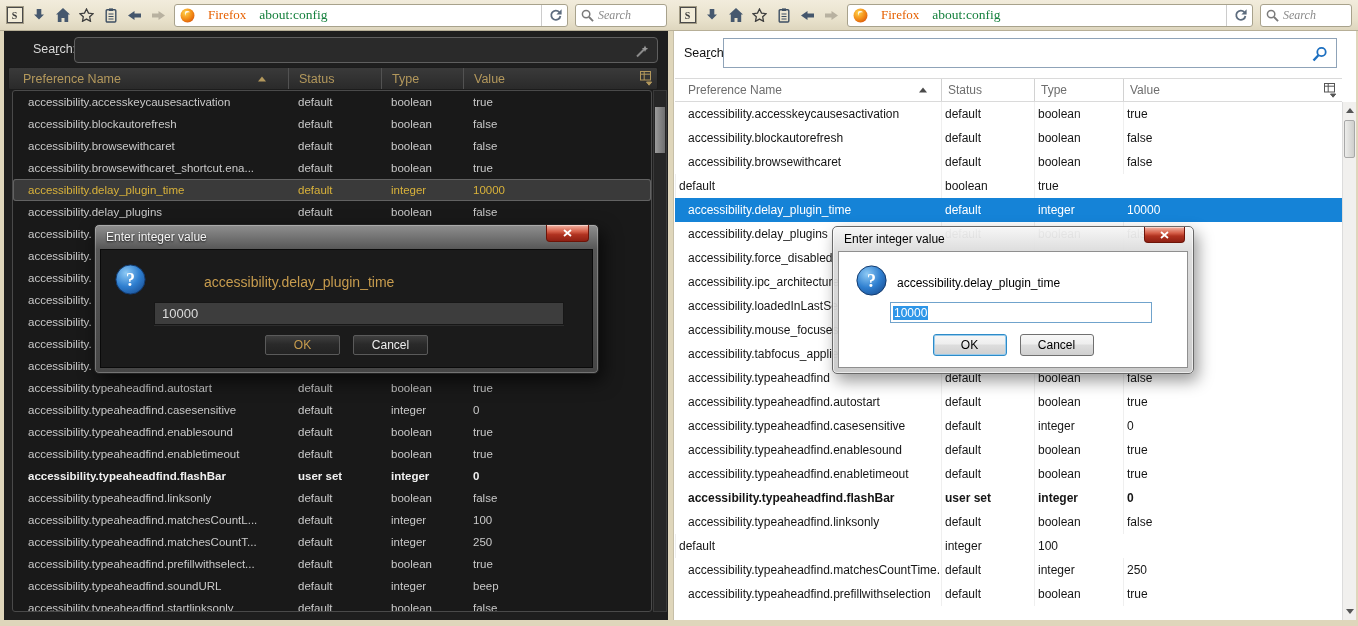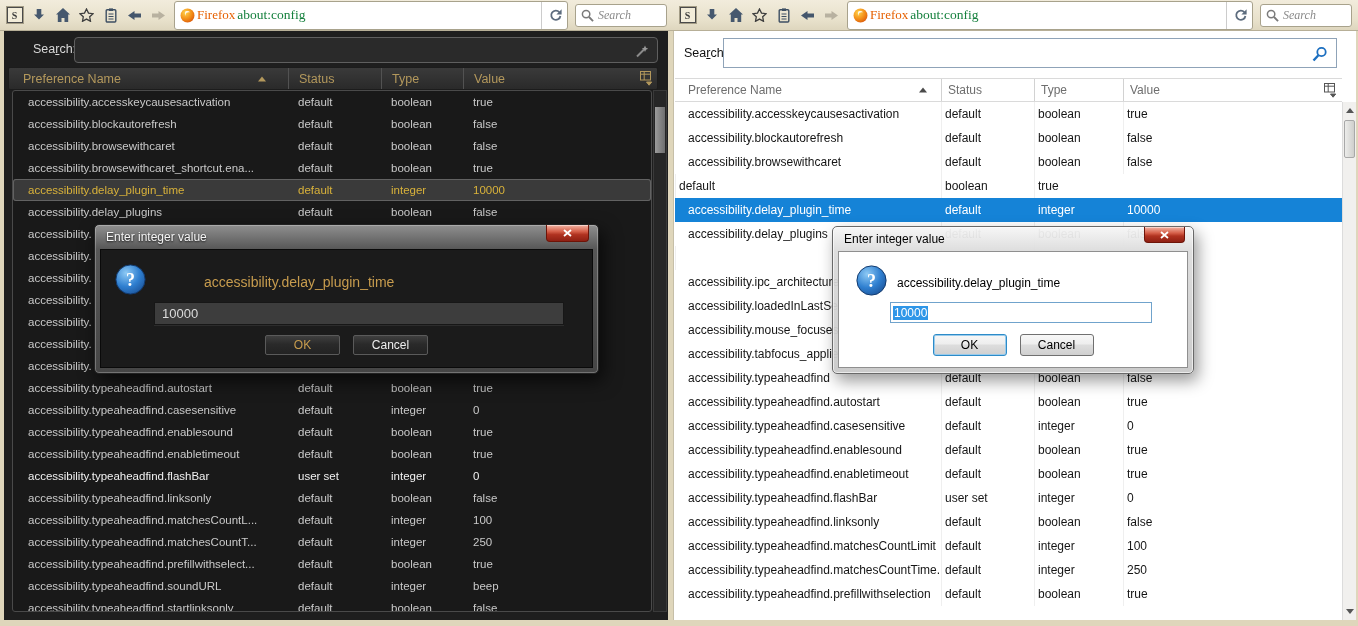--- a/index.html
+++ b/index.html
@@ -5,21 +5,21 @@
   html,body{margin:0;padding:0;background:#888;}
   .app{position:relative;width:1358px;height:626px;background:#d6cdb2;font-family:"Liberation Sans",sans-serif;overflow:hidden;}
   .pane{position:absolute;top:0;height:626px;overflow:hidden;}
   .pane.dark{left:0;width:673px;background:#dfd6bb;}
   .pane.light{left:673px;width:685px;background:#dfd6bb;}
 
   
   .toolbar{position:absolute;top:0;left:0;right:0;height:31px;background:linear-gradient(#f2ecdc,#e7e0ca 70%,#ded6be);border-bottom:1px solid #b7af97;display:flex;align-items:center;padding:0 6px;gap:7px;box-sizing:border-box;z-index:3;}
   .tbi{flex:0 0 auto;display:flex;align-items:center;justify-content:center;width:17px;height:18px;}
   .sbadge{width:14px;height:14px;border:1px solid #4a4a4a;outline:1px solid #a39c86;background:#f2ecd9;color:#3c3c3c;font:bold 10px "Liberation Serif",serif;display:flex;align-items:center;justify-content:center;}
-  .urlbar{flex:1;height:29px;background:#fff;border:1px solid #a8a28c;border-radius:3px;display:flex;align-items:center;gap:2px;padding:0 5px;min-width:0;box-sizing:border-box;}
+  .urlbar{flex:1;height:23px;background:#fff;border:1px solid #a8a28c;border-radius:3px;display:flex;align-items:center;gap:13px;padding:0 5px;min-width:0;box-sizing:border-box;}
   .brand{color:#e66000;font:13px "Liberation Serif",serif;white-space:nowrap;}
   .url{color:#15803d;font:13.5px "Liberation Serif",serif;white-space:nowrap;}
   .reload{margin-left:auto;border-left:1px solid #ccc;padding-left:6px;height:100%;display:flex;align-items:center;}
   .sbox{flex:0 0 92px;height:23px;background:#fff;border:1px solid #a8a28c;border-radius:3px;display:flex;align-items:center;gap:4px;padding:0 5px;box-sizing:border-box;}
   .ph{color:#8a8a8a;font:italic 12px "Liberation Serif",serif;}
 
   
   .page{position:absolute;top:31px;z-index:1;}
   .dark .page{left:4px;right:5px;bottom:6px;background:#1e1e1e;}
   .light .page{left:0;right:2px;bottom:6px;background:#fff;border-left:1px solid #c6bfa8;box-sizing:border-box;}
@@ -52,21 +52,21 @@
   .row{display:grid;align-items:center;white-space:nowrap;}
   .dark .row{height:22px;grid-template-columns:282px 93px 82px 1fr;color:#c9c9c9;font-size:11.5px;}
   .light .row{height:24px;grid-template-columns:266px 93px 89px 1fr;color:#151515;font-size:12px;}
   .row .c{padding-left:3px;overflow:hidden;}
   .dark .row .name{padding-left:15px;}
   .light .row .name{padding-left:13px;}
   .light .row .c2,.light .row .c3,.light .row .c4{border-left:1px solid #efefef;height:100%;display:flex;align-items:center;box-sizing:border-box;}
   .dark .row.selected{background:#3a3a3a;box-shadow:inset 0 0 0 1px #626262;border-radius:3px;color:#d9b23a;}
   .light .row.selected{background:#1583d7;color:#fff;}
   .light .row.selected .c2,.light .row.selected .c3,.light .row.selected .c4{border-left-color:transparent;}
-  .row.userset{font-weight:normal;}
+  .row.userset{font-weight:bold;}
   .dark .row.userset{color:#f0f0f0;}
 
   
   .dark .vscroll{position:absolute;right:1px;top:59px;bottom:8px;width:14px;background:#262626;border:1px solid #3a3a3a;box-sizing:border-box;}
   .dark .thumb{position:absolute;left:1px;right:1px;top:16px;height:46px;background:linear-gradient(90deg,#9c9c9c,#6e6e6e);}
   .light .vscroll{position:absolute;right:0;top:71px;bottom:0;width:14px;background:#f1f0ee;border-left:1px solid #dcdcdc;box-sizing:border-box;}
   .light .thumb{position:absolute;left:1px;right:1px;top:18px;height:38px;background:linear-gradient(90deg,#ececea,#cfcfcc);border:1px solid #a8a8a8;border-radius:2px;box-sizing:border-box;}
   .sarrow{position:absolute;left:0;right:0;height:15px;display:flex;align-items:center;justify-content:center;}
   .sarrow.up{top:1px;} .sarrow.down{bottom:1px;}
 
@@ -509,20 +509,21 @@
     <span class="c c3">integer</span>
     <span class="c c4">10000</span>
   </div>
           <div class="row">
     <span class="c name">accessibility.delay_plugins</span>
     <span class="c c2">default</span>
     <span class="c c3">boolean</span>
     <span class="c c4">false</span>
   </div>
           <div class="row">
+    <span class="c name">accessibility.force_disabled</span>
     <span class="c c2"></span>
     <span class="c c3"></span>
     <span class="c c4"></span>
   </div>
           <div class="row">
     <span class="c name">accessibility.ipc_architecture</span>
     <span class="c c2"></span>
     <span class="c c3"></span>
     <span class="c c4"></span>
   </div>
@@ -580,21 +581,20 @@
     <span class="c c3">integer</span>
     <span class="c c4">0</span>
   </div>
           <div class="row">
     <span class="c name">accessibility.typeaheadfind.linksonly</span>
     <span class="c c2">default</span>
     <span class="c c3">boolean</span>
     <span class="c c4">false</span>
   </div>
           <div class="row">
-    <span class="c name">accessibility.typeaheadfind.matchesCountLimit</span>
     <span class="c c2">default</span>
     <span class="c c3">integer</span>
     <span class="c c4">100</span>
   </div>
           <div class="row">
     <span class="c name">accessibility.typeaheadfind.matchesCountTime...</span>
     <span class="c c2">default</span>
     <span class="c c3">integer</span>
     <span class="c c4">250</span>
   </div>

